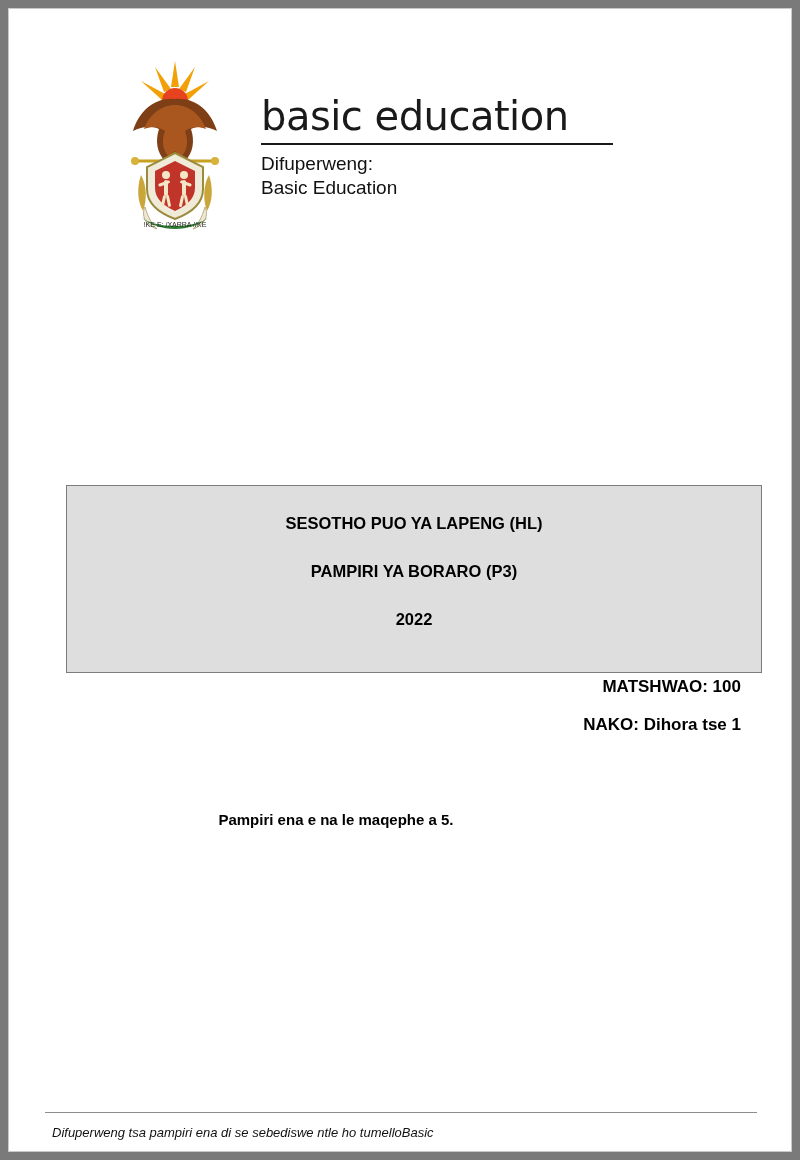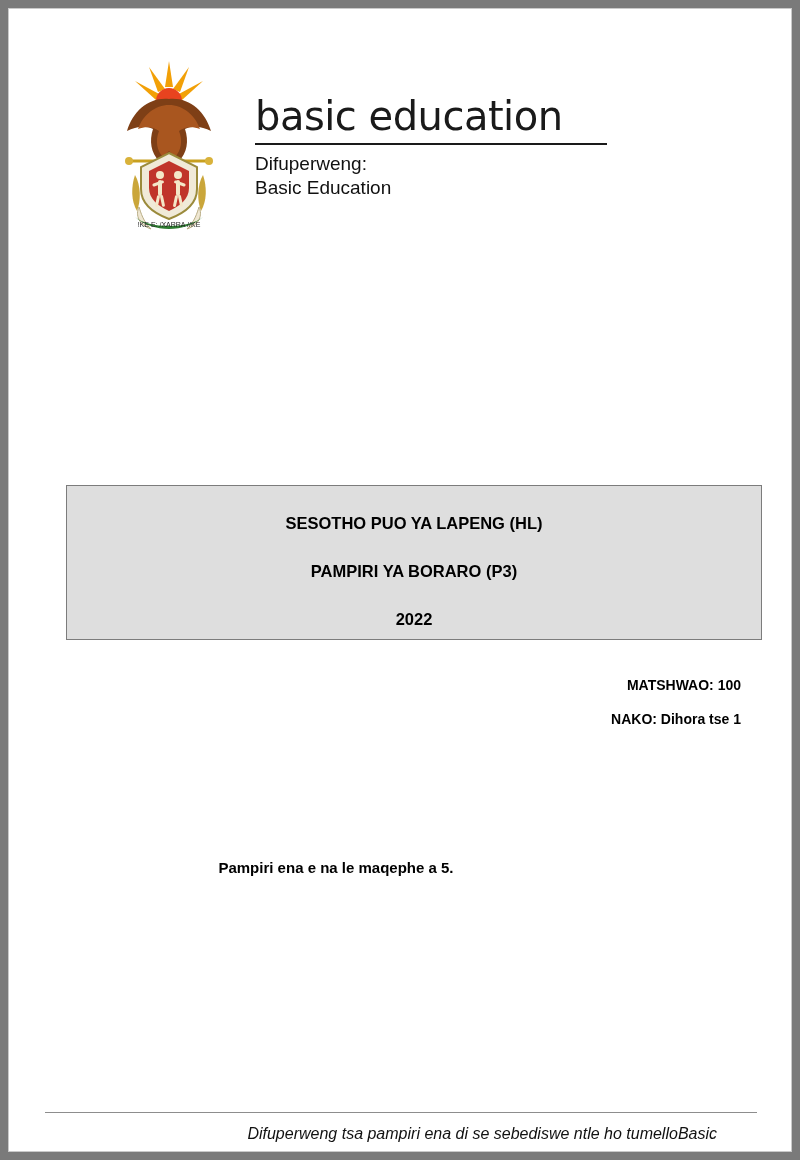--- a/index.html
+++ b/index.html
@@ -28,21 +28,21 @@
     height: 1144px;
     background: #ffffff;
     box-sizing: border-box;
     border: 1px solid #c9c9c9;
     overflow: hidden;
   }
 
   
   .header {
     position: absolute;
-    left: 96px;
+    left: 102px;
     top: 48px;
     width: 560px;
     height: 190px;
     display: flex;
     flex-direction: row;
     align-items: flex-start;
   }
   .coat-of-arms {
     width: 128px;
     height: 182px;
@@ -94,21 +94,21 @@
     line-height: 27px;
     color: #000;
   }
 
   
   .subject-box {
     position: absolute;
     left: 57px;
     top: 476px;
     width: 696px;
-    height: 155px;
+    height: 188px;
     background: #dedede;
     border: 1px solid #7c7c7c;
     box-sizing: border-box;
     text-align: center;
   }
   .subject-line {
     font-weight: bold;
     font-size: 16.5px;
     color: #000;
   }
@@ -116,58 +116,58 @@
   .subject-line.l2 { margin-top: 29px; }
   .subject-line.l3 { margin-top: 29px; text-align: center; }
 
   
   .marks-block {
     position: absolute;
     right: 50px;
     top: 668px;
     text-align: right;
     font-weight: bold;
-    font-size: 14px;
+    font-size: 17px;
     color: #000;
   }
   .marks-block .row { margin-bottom: 18px; }
 
   
   .pages-note {
     position: absolute;
     left: 0;
-    top: 850px;
+    top: 802px;
     width: 784px;
     text-align: center;
     font-weight: bold;
     font-size: 15px;
     color: #000;
     padding-right: 130px;
     box-sizing: border-box;
   }
 
   
   .footer-rule {
     position: absolute;
     left: 36px;
     top: 1103px;
     width: 712px;
     height: 1px;
     background: #8d8d8d;
   }
   .footer {
     position: absolute;
-    left: 24px;
+    left: 43px;
     top: 1116px;
     width: 708px;
     display: flex;
-    justify-content: flex-end;
+    justify-content: flex-start;
     align-items: baseline;
     font-style: italic;
-    font-size: 16px;
+    font-size: 13px;
     color: #111;
   }
   .footer .right { padding-right: 24px; }
 </style>
 </head>
 <body>
 
 <div class="page-frame">
   <div class="page">
 

